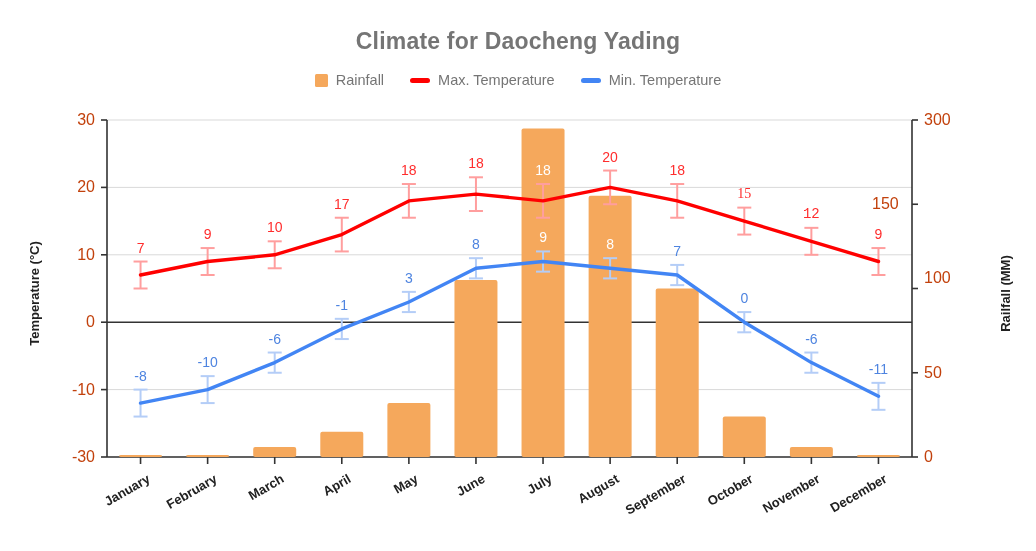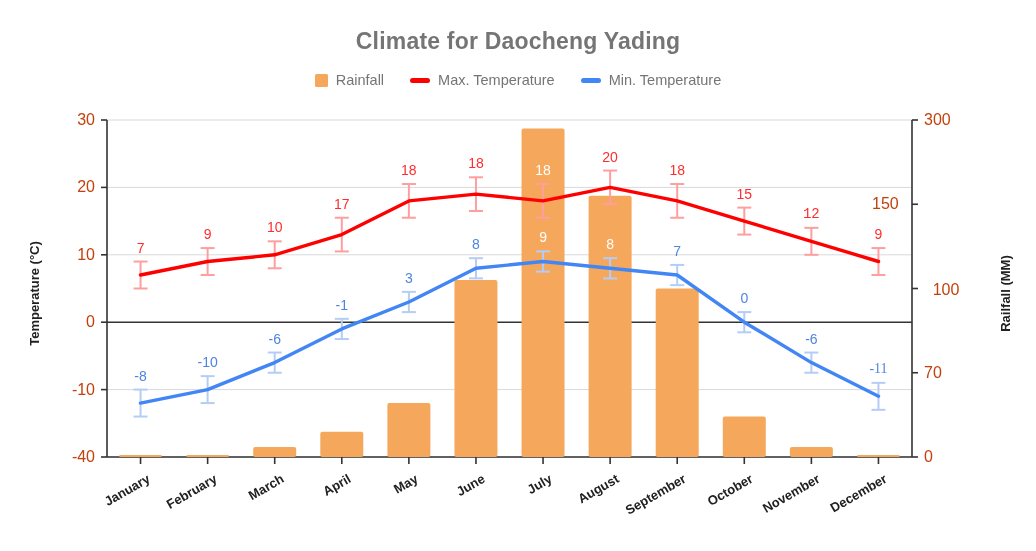--- a/index.html
+++ b/index.html
@@ -258,25 +258,25 @@
       <line x1="871.4583333333333" x2="885.4583333333333" y1="275.02" y2="275.02" stroke="#ff9e9e" stroke-width="2"></line>
       <polyline points="140.5,275.0 207.6,261.5 274.7,254.8 341.8,234.6 408.9,200.9 476.0,194.1 543.0,200.9 610.1,187.4 677.2,200.9 744.3,221.1 811.4,241.3 878.5,261.5" fill="none" stroke="#ff0000" stroke-width="3.4" stroke-linejoin="round" stroke-linecap="round"></polyline>
     </svg>
 
   <div id="overlay">
       <div class="tick-label left" style="left: 55px; top: 111px;">30</div>
       <div class="tick-label left" style="left: 55px; top: 178.4px;">20</div>
       <div class="tick-label left" style="left: 55px; top: 245.8px;">10</div>
       <div class="tick-label left" style="left: 55px; top: 313.2px;">0</div>
       <div class="tick-label left" style="left: 55px; top: 380.6px;">-10</div>
-      <div class="tick-label left" style="left: 55px; top: 448px;">-40</div>
+      <div class="tick-label left" style="left: 55px; top: 448px;">-30</div>
       <div class="tick-label right" style="left: 924px; top: 111px;">300</div>
       <div class="tick-label right" style="left: 872px; top: 195.25px;">150</div>
-      <div class="tick-label right" style="left: 924px; top: 281px; text-align: center;">100</div>
-      <div class="tick-label right" style="left: 924px; top: 363.75px;">70</div>
+      <div class="tick-label right" style="left: 924px; top: 269px;">100</div>
+      <div class="tick-label right" style="left: 924px; top: 363.75px;">50</div>
       <div class="tick-label right" style="left: 924px; top: 448px;">0</div>
       <div class="x-label" style="left: 44.5417px; top: 471px; width: 100px;">January</div>
       <div class="x-label" style="left: 111.625px; top: 471px; width: 100px;">February</div>
       <div class="x-label" style="left: 178.708px; top: 471px; width: 100px;">March</div>
       <div class="x-label" style="left: 245.792px; top: 471px; width: 100px;">April</div>
       <div class="x-label" style="left: 312.875px; top: 471px; width: 100px;">May</div>
       <div class="x-label" style="left: 379.958px; top: 471px; width: 100px;">June</div>
       <div class="x-label" style="left: 447.042px; top: 471px; width: 100px;">July</div>
       <div class="x-label" style="left: 514.125px; top: 471px; width: 100px;">August</div>
       <div class="x-label" style="left: 581.208px; top: 471px; width: 100px;">September</div>
@@ -287,27 +287,27 @@
       <div class="dlabel min" style="left: 187.625px; top: 354.12px;">-10</div>
       <div class="dlabel min" style="left: 254.708px; top: 330.53px;">-6</div>
       <div class="dlabel min" style="left: 321.792px; top: 296.83px;">-1</div>
       <div class="dlabel min" style="left: 388.875px; top: 269.87px;">3</div>
       <div class="dlabel min" style="left: 455.958px; top: 236.17px;">8</div>
       <div class="dlabel min onbar" style="left: 523.042px; top: 229.43px;">9</div>
       <div class="dlabel min onbar" style="left: 590.125px; top: 236.17px;">8</div>
       <div class="dlabel min" style="left: 657.208px; top: 242.91px;">7</div>
       <div class="dlabel min" style="left: 724.292px; top: 290.09px;">0</div>
       <div class="dlabel min" style="left: 791.375px; top: 330.53px;">-6</div>
-      <div class="dlabel min" style="left: 858.458px; top: 360.86px; font-family: Liberation Serif, serif;">-11</div>
+      <div class="dlabel min" style="left: 858.458px; top: 360.86px;">-11</div>
       <div class="dlabel max" style="left: 120.542px; top: 239.54px;">7</div>
       <div class="dlabel max" style="left: 187.625px; top: 226.06px;">9</div>
       <div class="dlabel max" style="left: 254.708px; top: 219.32px;">10</div>
       <div class="dlabel max" style="left: 321.792px; top: 195.73px;">17</div>
       <div class="dlabel max" style="left: 388.875px; top: 162.03px;">18</div>
       <div class="dlabel max" style="left: 455.958px; top: 155.29px;">18</div>
       <div class="dlabel max onbar" style="left: 523.042px; top: 162.03px;">18</div>
       <div class="dlabel max" style="left: 590.125px; top: 148.55px;">20</div>
       <div class="dlabel max" style="left: 657.208px; top: 162.03px;">18</div>
-      <div class="dlabel max" style="left: 724.292px; top: 185.62px;">15</div>
+      <div class="dlabel max" style="left: 724.292px; top: 185.62px; font-family: Liberation Serif, serif;">15</div>
       <div class="dlabel max" style="left: 791.375px; top: 205.84px; font-family: Liberation Mono, monospace;">12</div>
       <div class="dlabel max" style="left: 858.458px; top: 226.06px;">9</div>
     </div>
 </div>
 
 </body></html>

